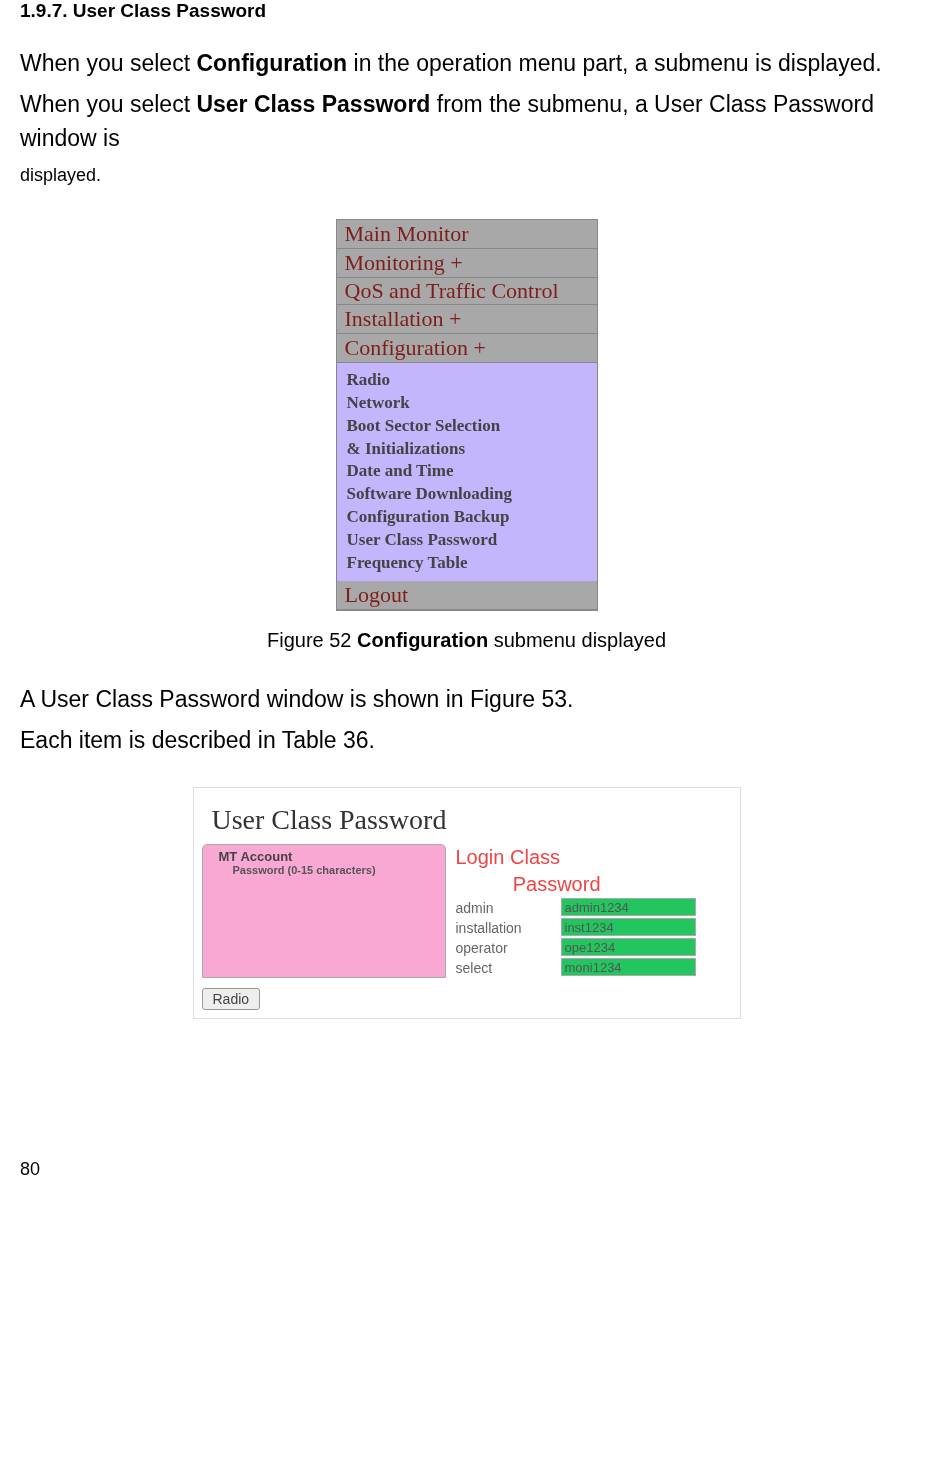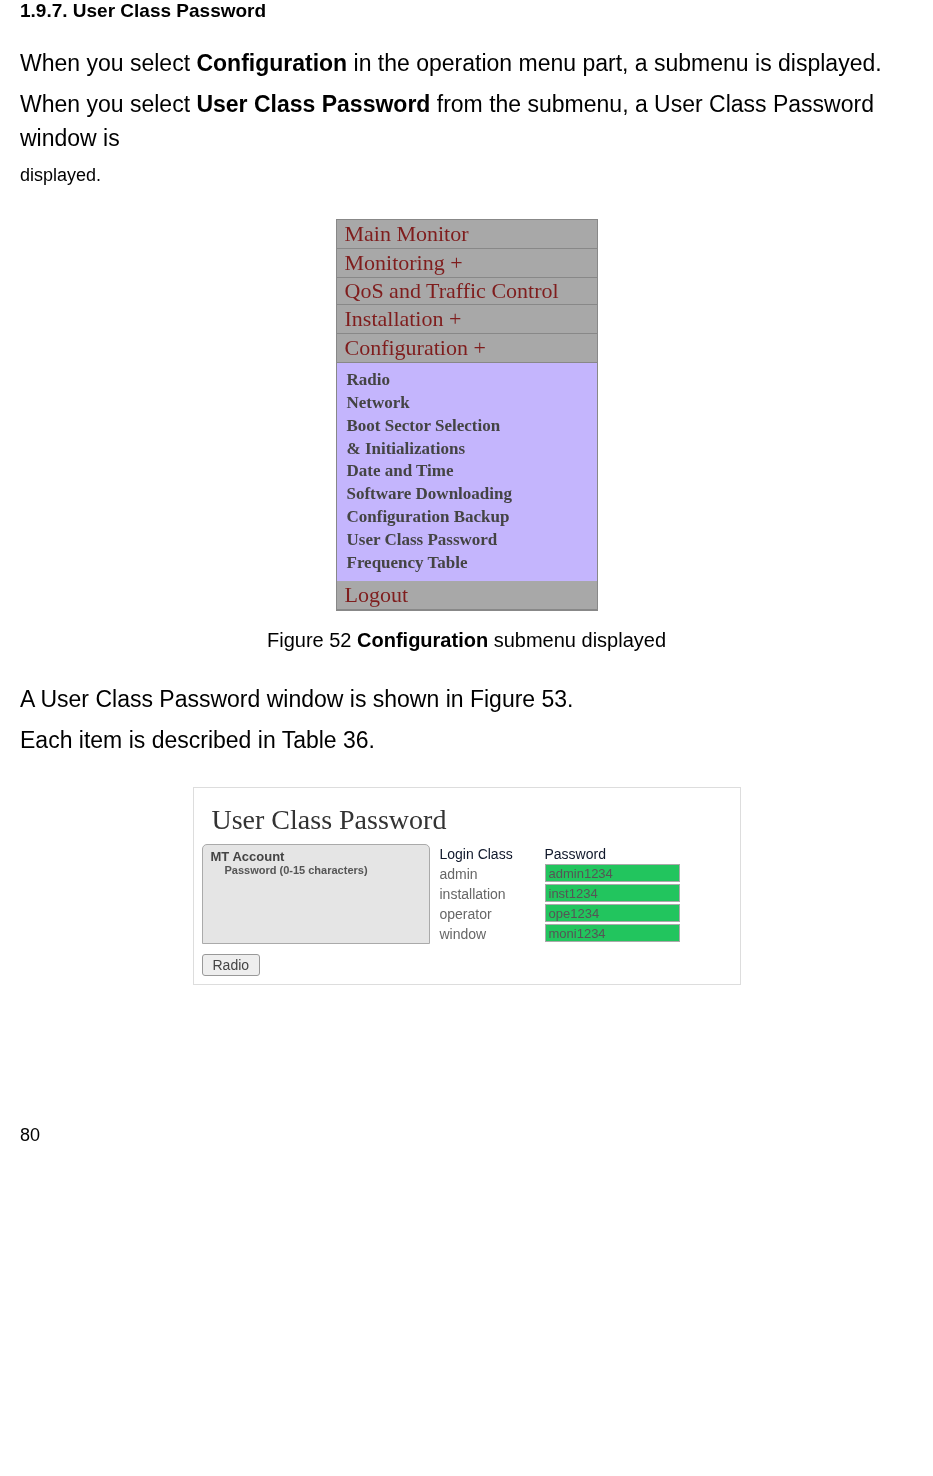--- a/index.html
+++ b/index.html
@@ -81,50 +81,51 @@
       font-size: 28px;
       font-family: "Times New Roman", serif;
       margin: 8px 0 8px 10px;
       color: #333;
     }
     .ucp-content-row {
       display: flex;
       gap: 10px;
     }
     .ucp-tab {
-      background: #e5e5e5;
+      background: #f9a8d4;
       border: 1px solid #aaa;
       border-radius: 5px 5px 0 0;
-      padding: 4px 8px;
+      padding: 4px 16px;
       width: 210px;
       font-size: 13px;
       color: #444;
     }
     .ucp-tab-sub {
       font-size: 11px;
       margin-left: 14px;
       color: #555;
       font-weight: bold;
     }
     .ucp-table {
       flex: 1;
     }
     .ucp-table-header {
       display: flex;
-      font-size: 14px;
-      color: #0f172a;
+      font-size: 20px;
+      color: #ef4444;
+      flex-direction: column;
     }
     .ucp-col1 {
       width: 105px;
       padding: 2px 0;
     }
     .ucp-col2 {
       width: 145px;
       padding: 2px 0;
-      text-align: left;
+      text-align: right;
     }
     .ucp-row {
       display: flex;
       font-size: 14px;
       color: #666;
     }
     .ucp-input {
       width: 135px;
       height: 18px;
       border: 1px solid #aaa;
@@ -214,21 +215,21 @@
           </div>
           <div class="ucp-row">
             <div class="ucp-col1">installation</div>
             <input class="ucp-input" value="inst1234" style="">
           </div>
           <div class="ucp-row">
             <div class="ucp-col1">operator</div>
             <input class="ucp-input" value="ope1234" style="">
           </div>
           <div class="ucp-row">
-            <div class="ucp-col1">window</div>
+            <div class="ucp-col1">select</div>
             <input class="ucp-input" value="moni1234" style="">
           </div>
         </div>
       </div>
       <button class="ucp-setup-btn">Radio</button>
     </div>
   </div>
 
 
   <div class="page-number">80</div>

